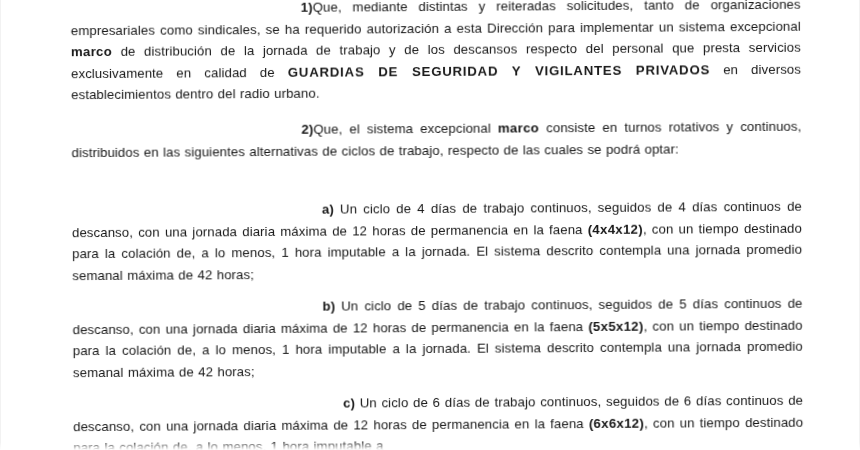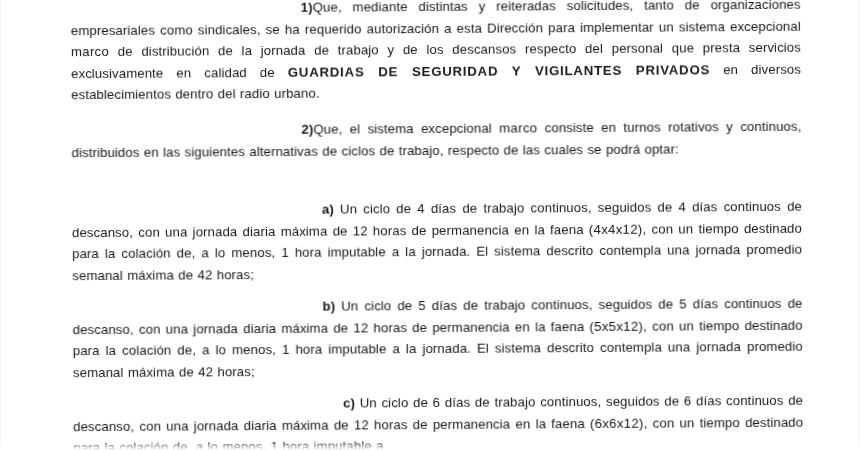--- a/index.html
+++ b/index.html
@@ -30,21 +30,21 @@
   .para {
     position: absolute;
     font-size: 13.2px;
     line-height: 21.5px;
     color: #1d1d1d;
     text-align: justify;
     letter-spacing: 0.1px;
     word-spacing: 0.6px;
   }
   b, .b {
-    font-weight: normal;
+    font-weight: bold;
     letter-spacing: 0.3px;
     margin-top: 45px;
   }
   .caps {
     font-weight: bold;
     letter-spacing: 0.8px;
   }
   .lead {
     font-weight: bold;
   }

